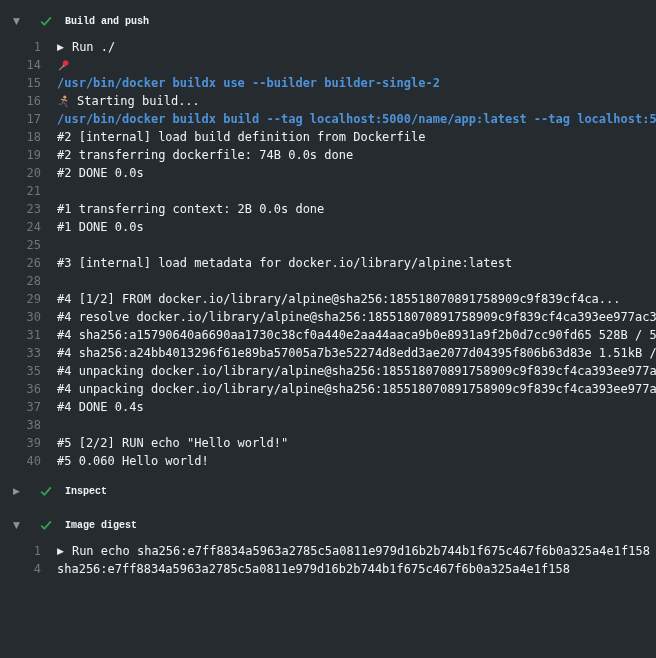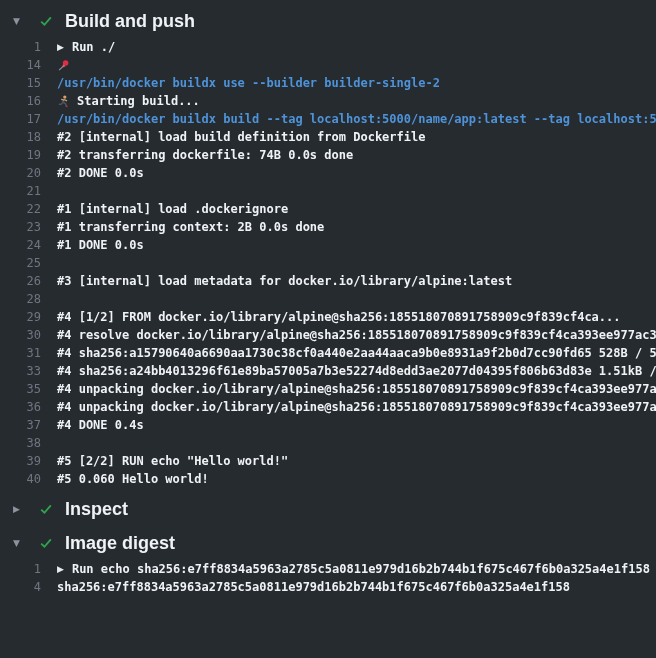--- a/index.html
+++ b/index.html
@@ -26,23 +26,23 @@
     width: 10px;
     margin-right: 16px;
     font-family: "DejaVu Sans", sans-serif;
     font-size: 9px;
     color: var(--chevron, #8b949e);
     line-height: 1;
     flex: none;
   }
   .check { width: 14px; height: 14px; margin-right: 12px; flex: none; }
   .sec-title {
-    font-family: Liberation Sans, sans-serif;
+    font-family: Liberation Mono, monospace;
     font-weight: bold;
-    font-size: 18px;
+    font-size: 10px;
     color: var(--title, #f0f3f6);
     white-space: pre;
   }
   .sec-body { padding-top: 6px; padding-bottom: 10px; }
   .sec.collapsed { margin-bottom: 12px; }
   .row {
     display: flex;
     height: 18px;
     line-height: 18px;
     align-items: center;
@@ -57,21 +57,21 @@
   }
   .content {
     flex: 1;
     padding-left: 16px;
     white-space: pre;
     overflow: hidden;
     color: var(--text, #f0f3f6);
     display: flex;
     align-items: center;
   }
-  .content .txt { white-space: pre; font-weight: bold; }
+  .content .txt { white-space: pre; }
   .content.cmd .txt { color: var(--command, #4e93d9); font-weight: bold; }
   .toggle {
     font-family: "DejaVu Sans", sans-serif;
     font-size: 9px;
     color: #e6edf3;
     margin-right: 8px;
     cursor: pointer;
     flex: none;
     line-height: 1;
   }
@@ -132,24 +132,20 @@
         </div>
         <div class="row">
           <span class="num">20</span>
           <span class="content"><span class="txt">#2 DONE 0.0s</span></span>
         </div>
         <div class="row">
           <span class="num">21</span>
           <span class="content"><span class="txt"></span></span>
         </div>
         <div class="row">
-          <span class="num">22</span>
-          <span class="content"><span class="txt">#1 [internal] load .dockerignore</span></span>
-        </div>
-        <div class="row">
           <span class="num">23</span>
           <span class="content"><span class="txt">#1 transferring context: 2B 0.0s done</span></span>
         </div>
         <div class="row">
           <span class="num">24</span>
           <span class="content"><span class="txt">#1 DONE 0.0s</span></span>
         </div>
         <div class="row">
           <span class="num">25</span>
           <span class="content"><span class="txt"></span></span>

